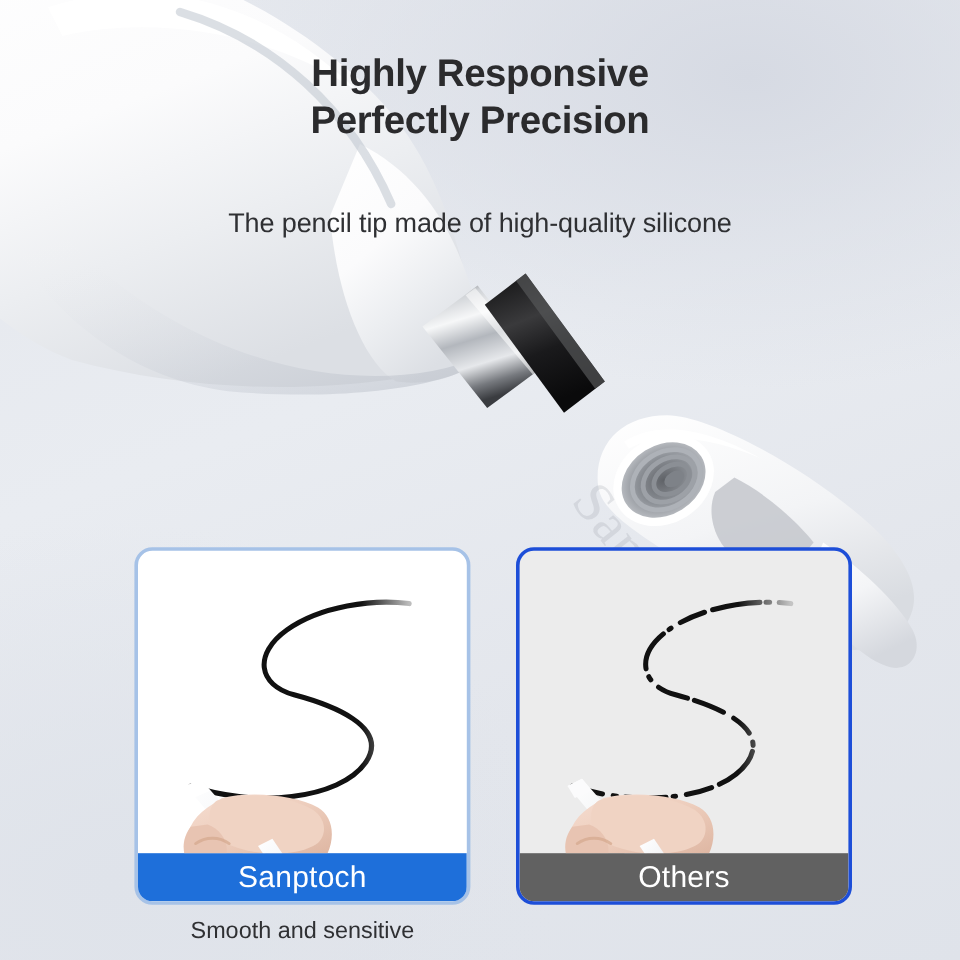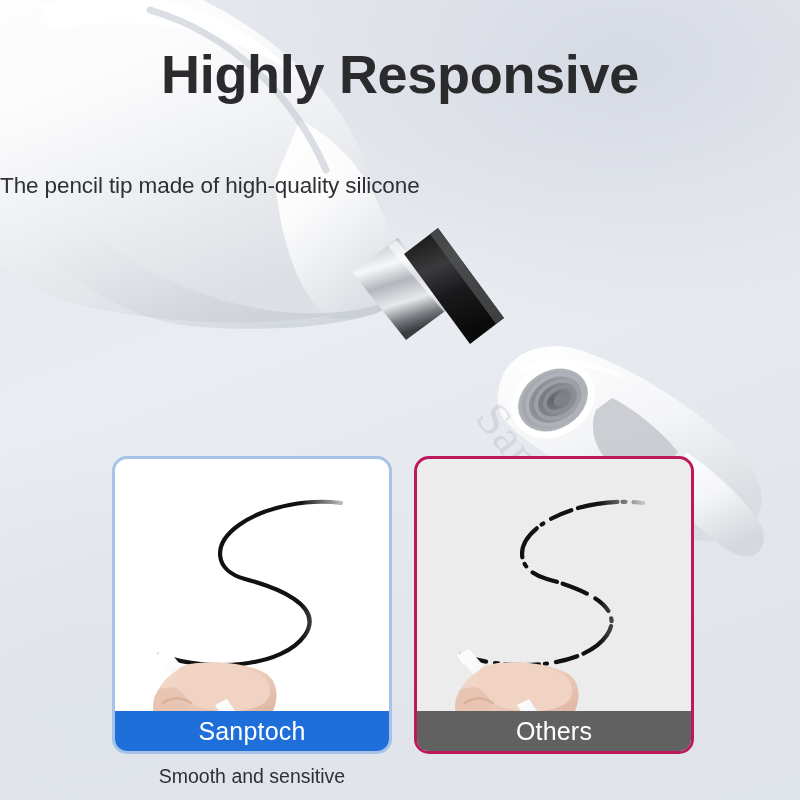--- a/index.html
+++ b/index.html
@@ -64,33 +64,33 @@
   .headline {
     position: absolute;
     left: 0;
     right: 0;
     top: 42px;
     text-align: center;
     z-index: 6;
   }
 
   .headline-line {
-    font-size: 54px;
+    font-size: 32px;
     font-weight: bold;
     color: #2b2b2d;
     line-height: 1.21;
     letter-spacing: -0.3px;
   }
 
   .subhead {
     position: absolute;
     left: 0;
     right: 0;
     top: 170px;
-    text-align: left;
+    text-align: center;
     z-index: 6;
   }
 
   .subhead-line {
     font-size: 22.5px;
     font-weight: 400;
     color: #2f3033;
     line-height: 1.43;
     letter-spacing: -0.1px;
   }
@@ -121,23 +121,23 @@
     flex-direction: column;
   }
 
   .card-good {
     left: 112px;
     background: #ffffff;
     border: 3px solid #a6c2e7;
   }
 
   .card-bad {
-    left: 414px;
+    left: 430px;
     background: #ececec;
-    border: 3px solid #be185d;
+    border: 3px solid #1d4ed8;
   }
 
   .card-canvas {
     position: relative;
     flex: 1 1 auto;
     overflow: hidden;
   }
 
   .card-canvas svg {
     position: absolute;
@@ -314,20 +314,21 @@
                  C 548,350 588,356 634,382
                  C 596,366 552,358 524,374 Z" fill="#ffffff" opacity="0.85"></path>
       </g>
     </svg>
   </div>
 
   <div class="watermark">Sanptoch</div>
 
   <div class="headline">
     <div class="headline-line">Highly Responsive</div>
+    <div class="headline-line">Perfectly Precision</div>
   </div>
 
   <div class="subhead">
     <div class="subhead-line">The pencil tip made of high-quality silicone</div>
   </div>
 
   <div class="compare">
     <div class="cards-row">
 
       <div class="card card-good">

